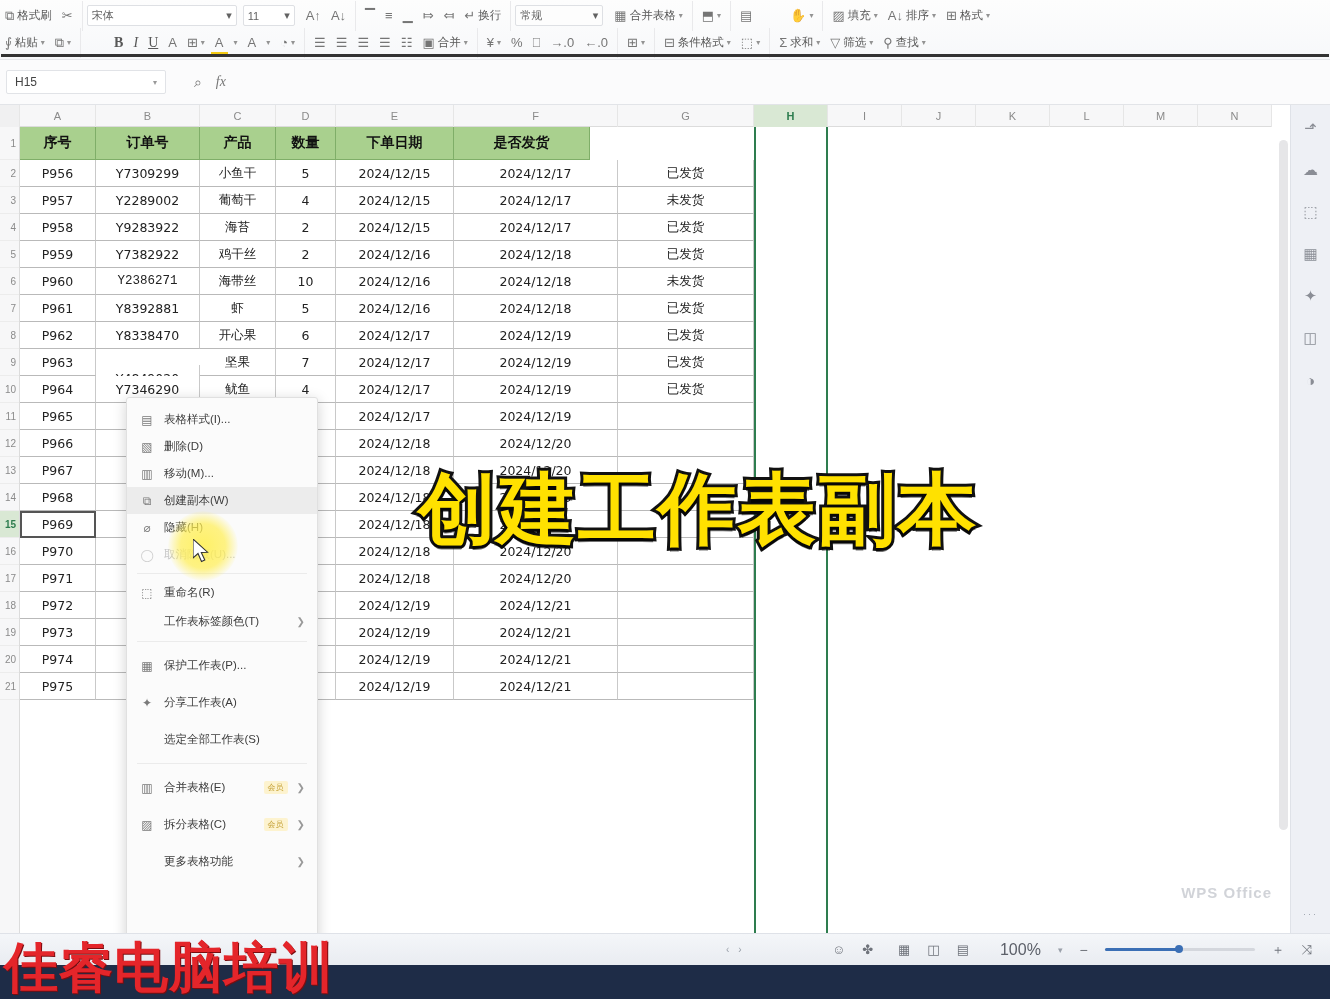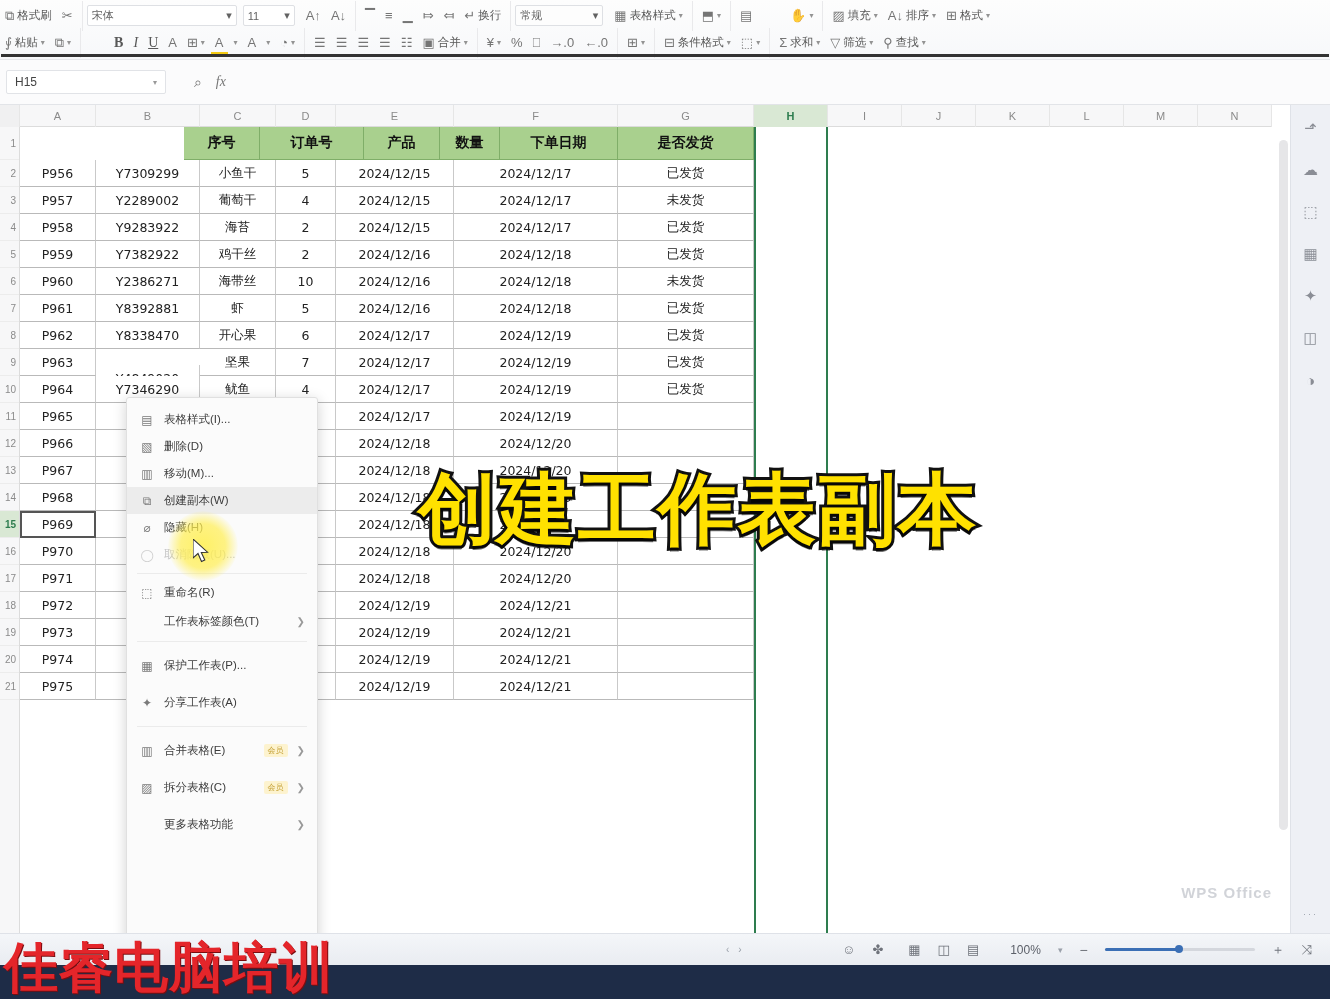--- a/index.html
+++ b/index.html
@@ -105,21 +105,21 @@
     font-size:12.5px; color:#222; border-right:1px solid #c9c9c9;
     border-bottom:1px solid #b9b9b9; background:#fff;
     font-family:"DejaVu Sans","Liberation Sans",sans-serif;
     overflow:hidden; white-space:nowrap;
   }
   .grow.hdr .gc {
     background:#a9d08e; font-weight:bold; font-size:14px; color:#111;
     border-right:1px solid #7fae68; border-bottom:1px solid #7fae68;
     height:33px;
   }
-  .grow.hdr { height:33px;justify-content:flex-end; }
+  .grow.hdr { height:33px; }
   .gc.empty { border-right:none; border-bottom:none; background:#fff; }
   .sel-cell { outline:2px solid #555; outline-offset:-2px; }
 
   #selcol-band {
     position:absolute; left:754px; top:22px; width:74px; height:806px;
     border-left:2px solid #2e7d4f; border-right:2px solid #2e7d4f;
     pointer-events:none;
   }
 
   
@@ -187,21 +187,21 @@
   
   #statusbar {
     position:absolute; left:0; bottom:34px; width:1330px; height:32px;
     background:linear-gradient(#f4f6f9,#e9ecf1);
     border-top:1px solid #dfe2e8;
     display:flex; align-items:center;
     filter: blur(0.5px);
   }
   #sheet-nav { margin-left:726px; display:flex; gap:9px; color:#9aa0aa; font-size:10px; }
   #sb-right { margin-left:auto; display:flex; align-items:center; gap:17px; padding-right:18px; color:#6f737b; font-size:13px; }
-  #zoomtxt { font-size:12px; color:#5c6069; }
+  #zoomtxt { font-size:16px; color:#5c6069; }
   #zslider { width:150px; height:3px; background:#d4d7dd; border-radius:2px; position:relative; }
   #zfill { position:absolute; left:0; top:0; height:3px; width:75px; background:#3b6fb5; border-radius:2px; }
   #zknob { position:absolute; left:70px; top:-3px; width:8px; height:8px; border-radius:50%; background:#3b6fb5; }
 
   #taskbar { position:absolute; left:0; bottom:0; width:1330px; height:34px; background:#1e2c47; }
 
   
   #wm-left {
     position:absolute; left:4px; bottom:-6px;
     font-family:"DejaVu Sans","Liberation Sans",sans-serif;
@@ -262,21 +262,21 @@
         <span class="g">↵</span>
         <span>换行</span>
       </div>
     <div class="sep"></div>
     <div class="numbox">
         <span>常规</span>
         <span class="cv">▾</span>
       </div>
     <div class="tbi" style="margin-left:6px">
         <span class="g">▦</span>
-        <span>表格样式</span>
+        <span>合并表格</span>
         <span class="cv">▾</span>
       </div>
     <div class="sep"></div>
     <div class="tbi">
         <span class="g">⬒</span>
         <span class="cv">▾</span>
       </div>
     <div class="sep"></div>
     <div class="tbi">
         <span class="g">▤</span>
@@ -546,21 +546,21 @@
         <div class="gc empty" style="width: 74px;"></div>
         <div class="gc empty" style="width: 74px;"></div>
         <div class="gc empty" style="width: 74px;"></div>
         <div class="gc empty" style="width: 74px;"></div>
         <div class="gc empty" style="width: 74px;"></div>
         <div class="gc empty" style="width: 74px;"></div>
         <div class="gc empty" style="width: 74px;"></div>
       </div>
       <div class="grow">
         <div class="gc" style="width: 76px;">P960</div>
-        <div class="gc" style="width: 104px;">Y2386271</div>
+        <div class="gc" style="width: 104px; font-family: Liberation Mono, monospace;">Y2386271</div>
         <div class="gc" style="width: 76px;">海带丝</div>
         <div class="gc" style="width: 60px;">10</div>
         <div class="gc" style="width: 118px;">2024/12/16</div>
         <div class="gc" style="width: 164px;">2024/12/18</div>
         <div class="gc" style="width: 136px;">未发货</div>
         <div class="gc empty" style="width: 74px;"></div>
         <div class="gc empty" style="width: 74px;"></div>
         <div class="gc empty" style="width: 74px;"></div>
         <div class="gc empty" style="width: 74px;"></div>
         <div class="gc empty" style="width: 74px;"></div>
@@ -862,20 +862,24 @@
       <span class="marr">❯</span>
     </div>
     <div class="mdiv"></div>
     <div class="mi" style="height: 37px;">
       <span class="mic">▦</span>
       <span class="mlb">保护工作表(P)...</span>
     </div>
     <div class="mi" style="height: 37px;">
       <span class="mic">✦</span>
       <span class="mlb">分享工作表(A)</span>
+    </div>
+    <div class="mi" style="height: 37px;">
+      <span class="mic"></span>
+      <span class="mlb">选定全部工作表(S)</span>
     </div>
     <div class="mdiv"></div>
     <div class="mi" style="height: 37px;">
       <span class="mic">▥</span>
       <span class="mlb">合并表格(E)</span>
       <span class="badge">会员</span>
       <span class="marr">❯</span>
     </div>
     <div class="mi" style="height: 37px;">
       <span class="mic">▨</span>

